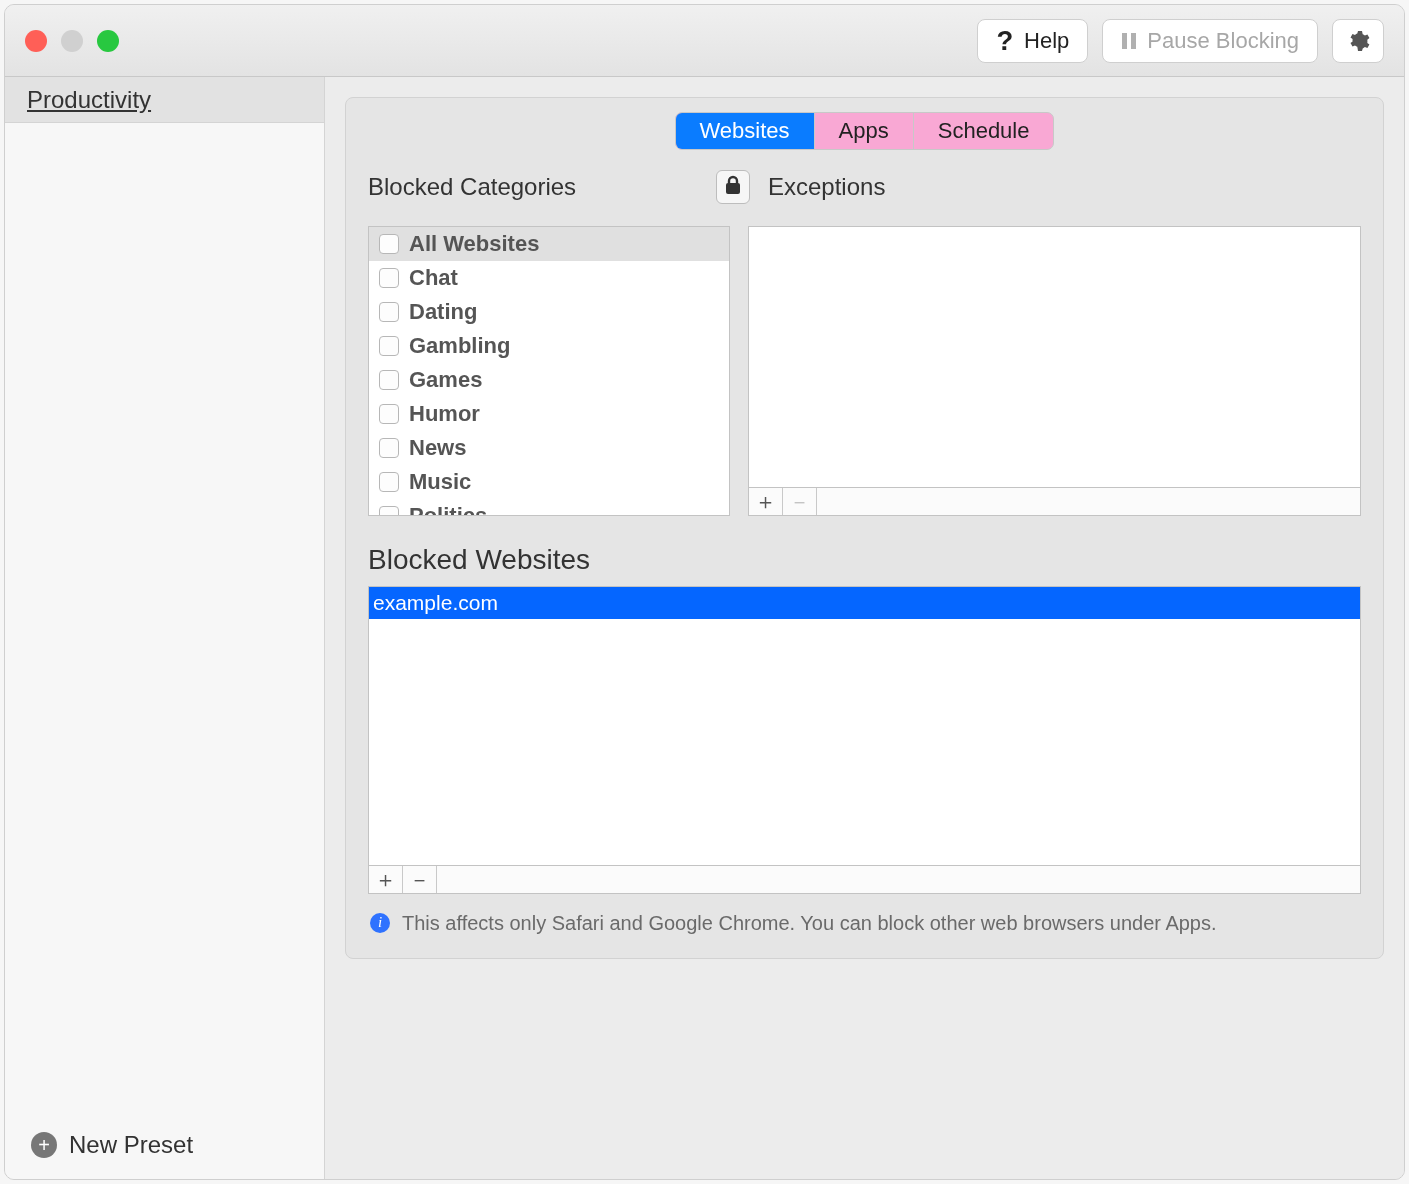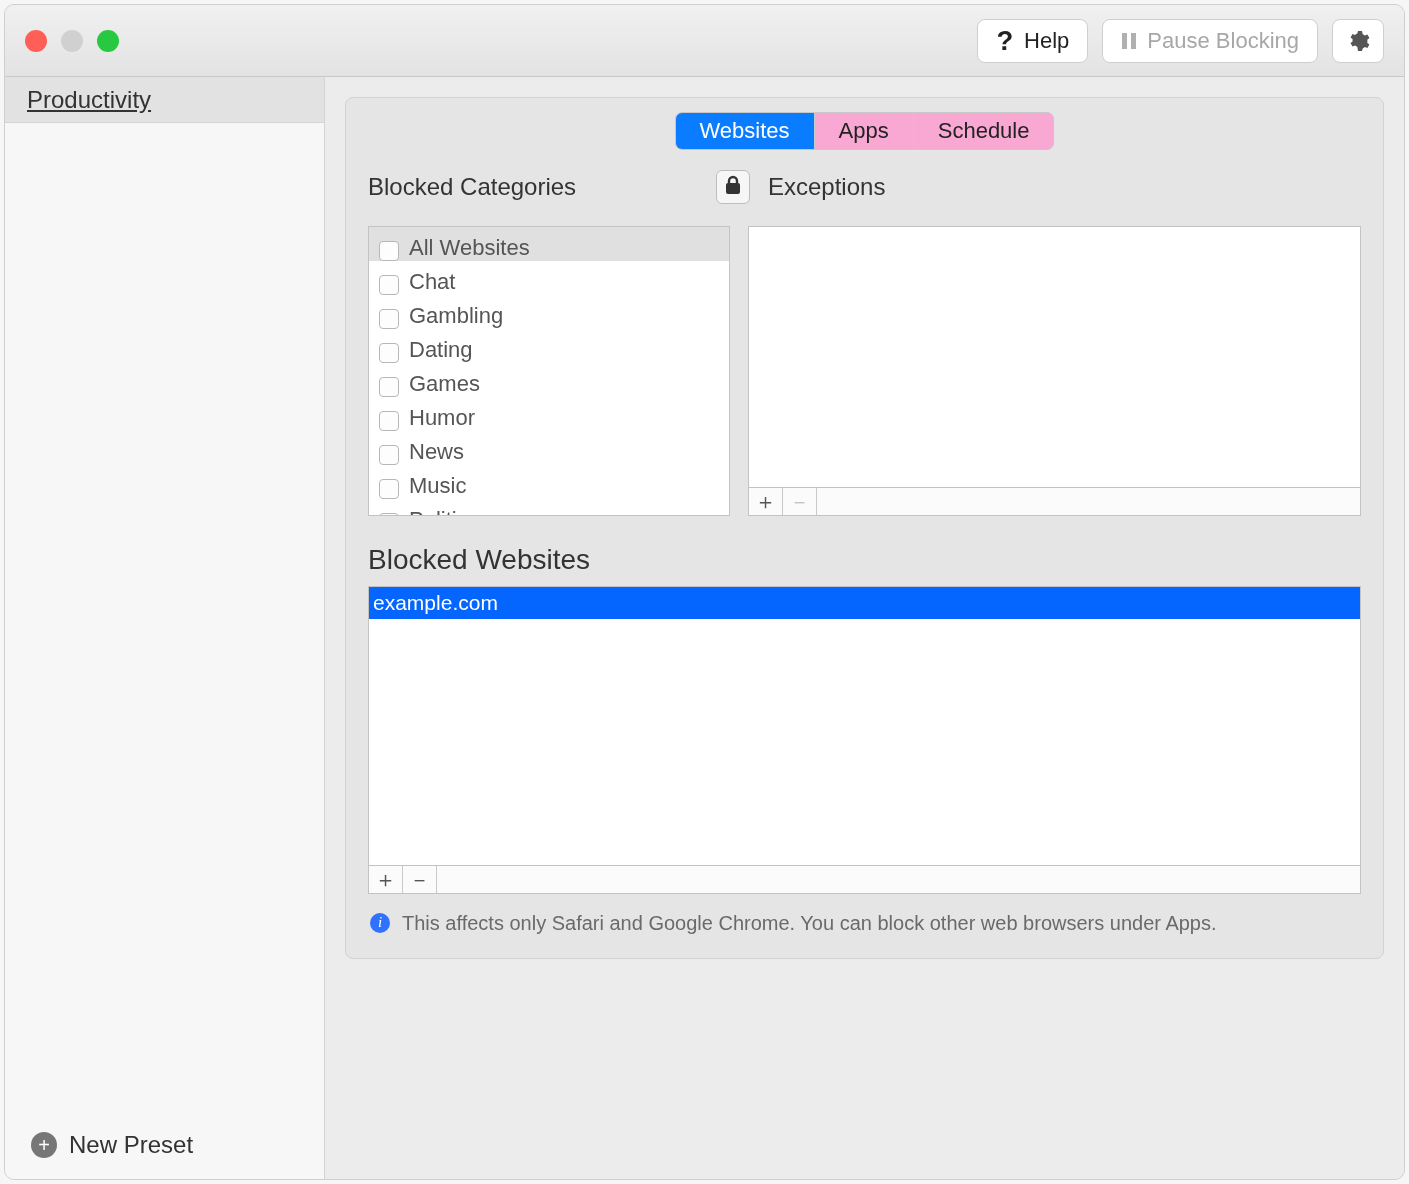--- a/index.html
+++ b/index.html
@@ -169,26 +169,27 @@
     background:#fff;
     height: 290px;
     position:relative;
     overflow:hidden;
   }
   .cat-scroll { overflow-y: auto; height:100%; }
   .cat-scroll::-webkit-scrollbar { width: 18px; }
   .cat-scroll::-webkit-scrollbar-track { background:#f2f2f2; }
   .cat-scroll::-webkit-scrollbar-thumb { background:#bdbdbd; border-radius:9px; border:3px solid #f2f2f2; }
   .cat-item {
-    display:flex; align-items:flex-end;
+    display:flex; align-items:center;
     height: 34px;
     padding: 0 10px;
     font-size: 22px;
     color:#555;
     gap: 10px;
+    font-weight: bold;
   }
   .cat-item.sel { background:#e0e0e0; color:#555; }
   .chk {
     width:20px; height:20px;
     border:1px solid #b7b7b7; border-radius:4px;
     background:#fdfdfd;
     flex:0 0 auto;
   }
 
   .exc-col {
@@ -337,25 +338,25 @@
                 <div class="cat-item sel">
                   <span class="chk"></span>
                   <span>All Websites</span>
                 </div>
                 <div class="cat-item">
                   <span class="chk"></span>
                   <span>Chat</span>
                 </div>
                 <div class="cat-item">
                   <span class="chk"></span>
+                  <span>Dating</span>
+                </div>
+                <div class="cat-item">
+                  <span class="chk"></span>
                   <span>Gambling</span>
-                </div>
-                <div class="cat-item">
-                  <span class="chk"></span>
-                  <span>Dating</span>
                 </div>
                 <div class="cat-item">
                   <span class="chk"></span>
                   <span>Games</span>
                 </div>
                 <div class="cat-item">
                   <span class="chk"></span>
                   <span>Humor</span>
                 </div>
                 <div class="cat-item">

